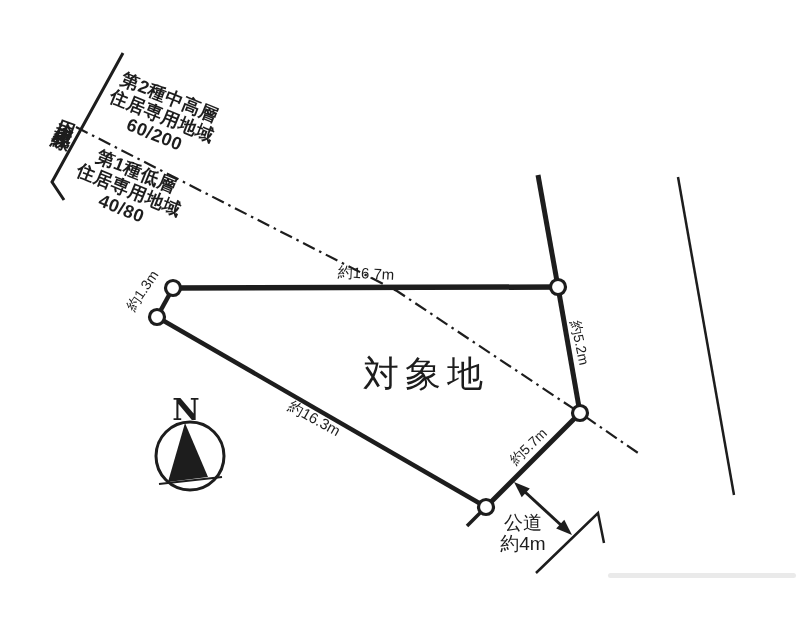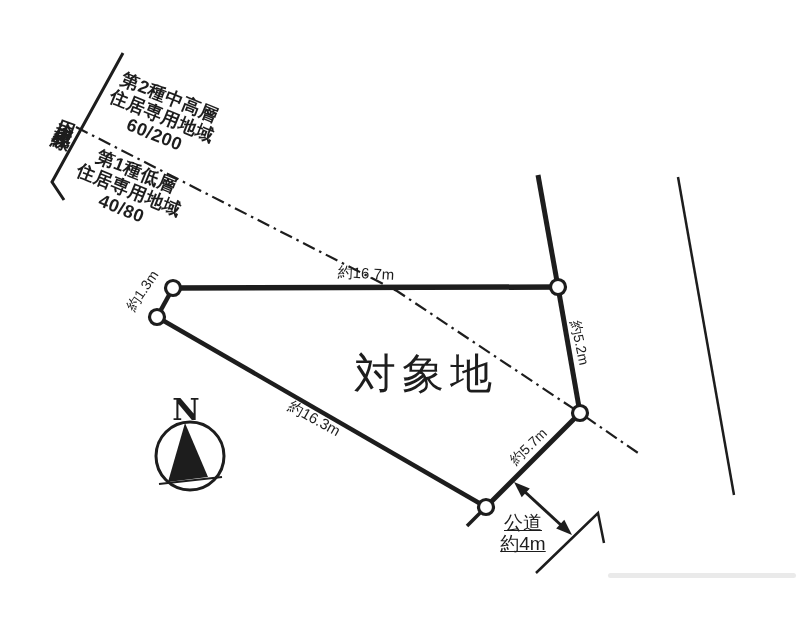--- a/index.html
+++ b/index.html
@@ -19,23 +19,23 @@
   .zone-block {
     position:absolute; text-align:center; font-size:18px; font-weight:700;
     line-height:20px; letter-spacing:0.5px; white-space:nowrap;
   }
   .boundary-name {
     position:absolute; writing-mode:vertical-rl; text-orientation:upright;
     font-size:19px; font-weight:700; letter-spacing:3px;
   }
   .dim { font-size:14px; font-weight:500; }
   .dim-lg { font-size:15px; font-weight:500; }
-  .parcel-name { font-size:42px; font-weight:500; letter-spacing:6px; }
+  .parcel-name { font-size:36px; font-weight:500; letter-spacing:6px; }
   .road-label { position:absolute; text-align:center; font-size:19px;
-    font-weight:500; line-height:21px; white-space:nowrap;text-decoration:underline; }
+    font-weight:500; line-height:21px; white-space:nowrap; }
   .north-n { font-family:"DejaVu Serif","Liberation Serif",serif;
     font-size:30px; font-weight:700; }
   .smudge { position:absolute; left:608px; top:573px; width:188px; height:5px;
     background:#d9d9d9; opacity:.55; border-radius:3px; }
 </style>
 </head>
 <body>
 
 <div class="canvas">
 

